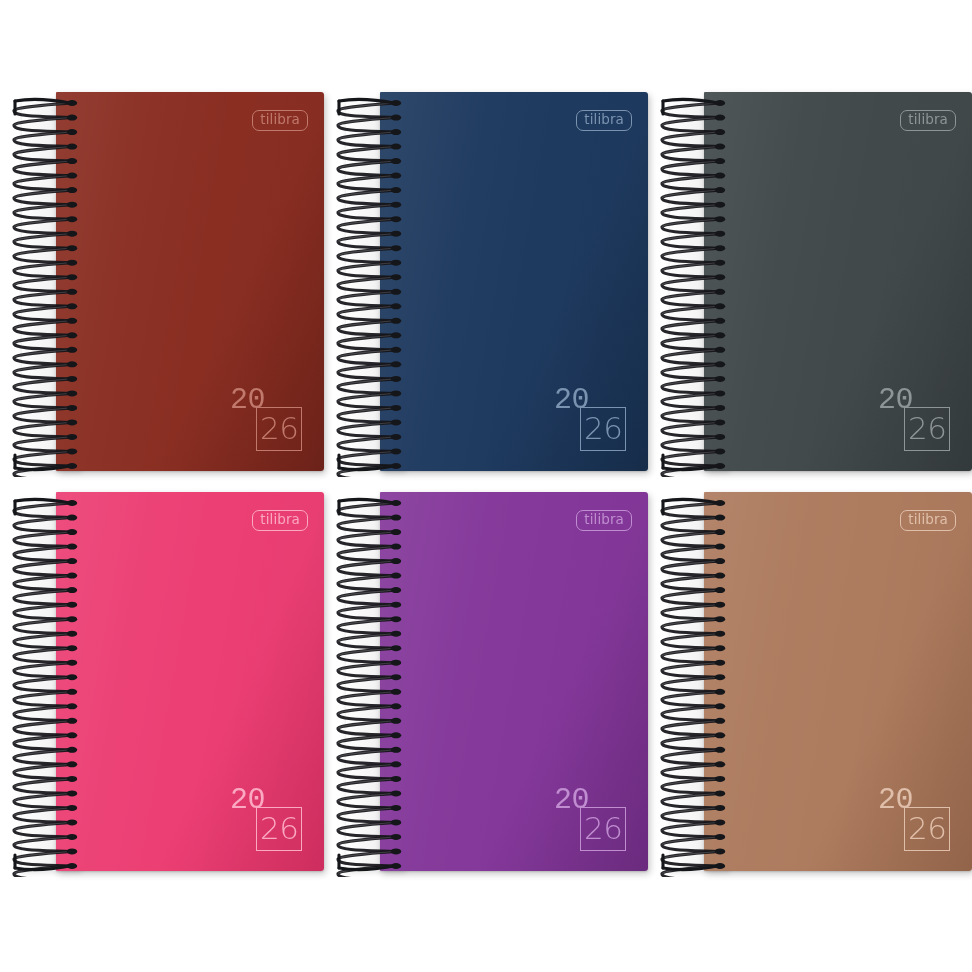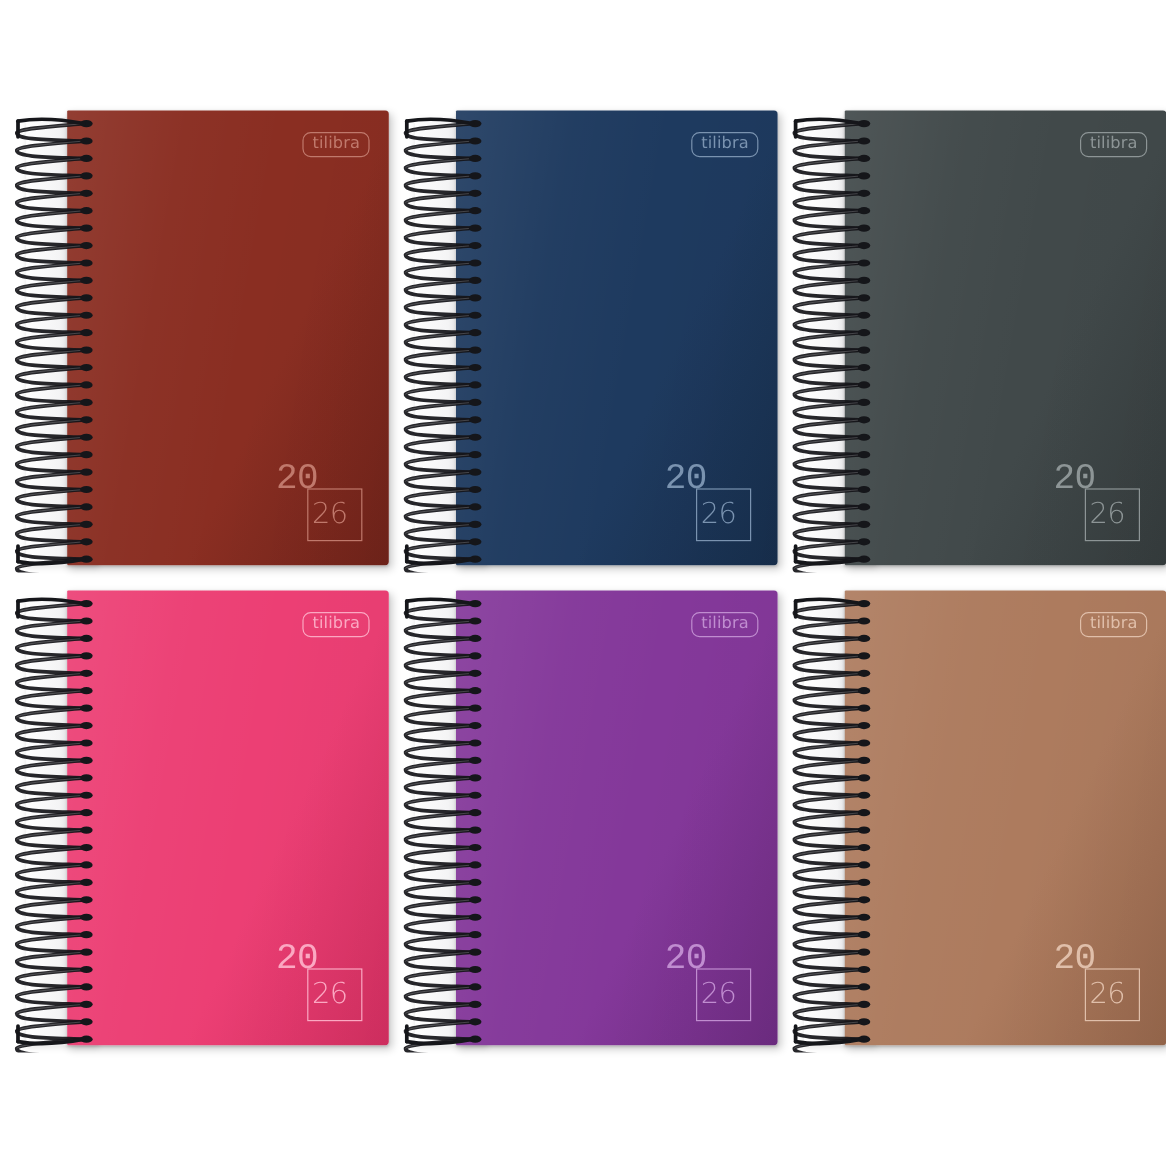--- a/index.html
+++ b/index.html
@@ -104,21 +104,21 @@
     height: 44px;
     border-right: 1.3px solid;
     border-bottom: 1.3px solid;
     border-left: 1.3px solid;
     border-top: 1.3px solid;
     border-color: inherit;
   }
   .year-box .year-bottom {
     position: absolute;
     left: 3px; top: 5px;
-    font-size: 24px;
+    font-size: 31px;
     line-height: 30px;
     font-weight: 300;
     font-family: "DejaVu Sans", sans-serif;
     letter-spacing: -0.5px;
   }
 
   
   .spiral {
     position: absolute;
     left: 0; top: 0;

